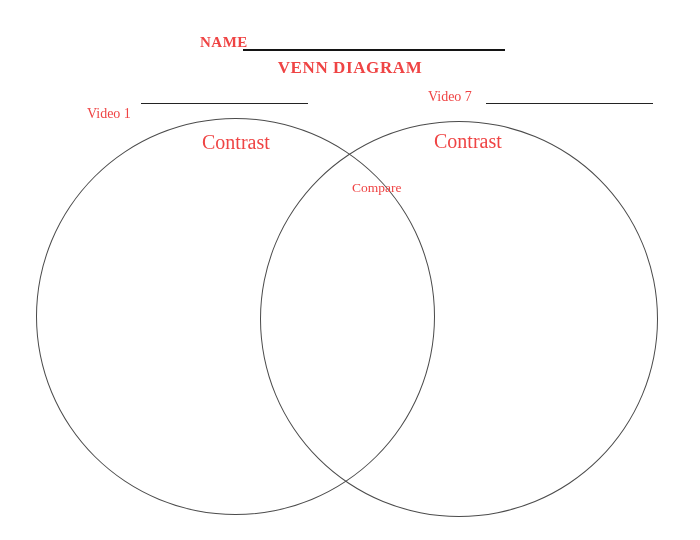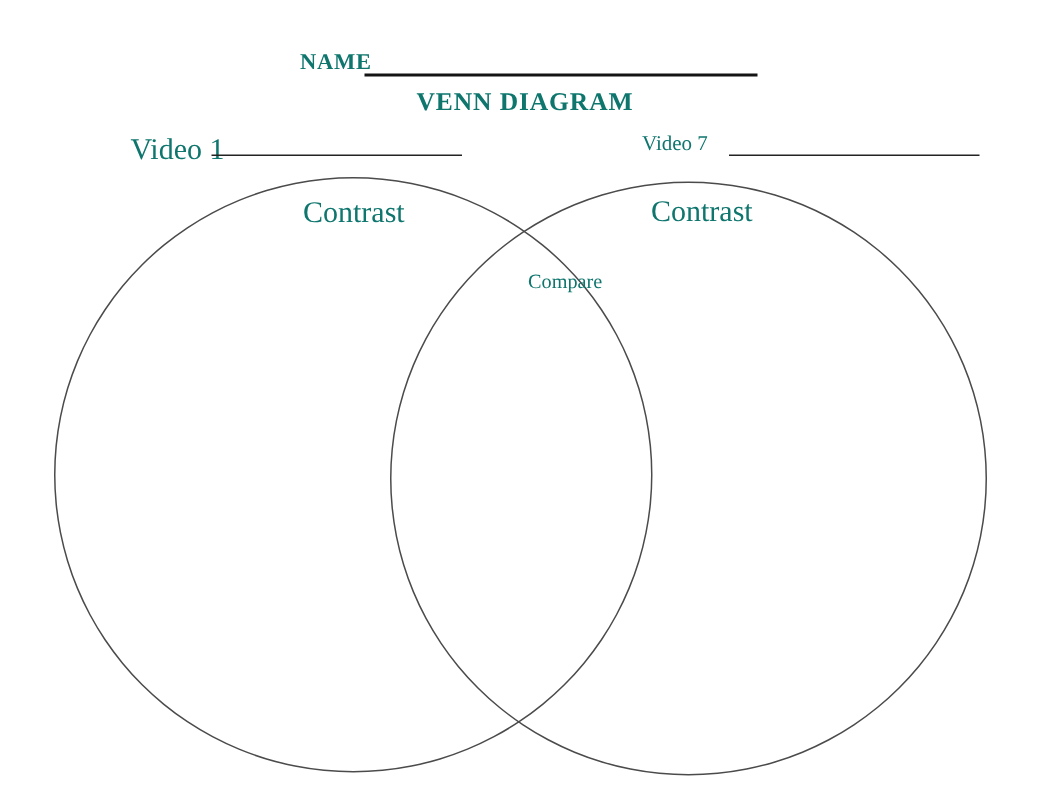--- a/index.html
+++ b/index.html
@@ -6,21 +6,21 @@
     margin: 0;
     padding: 0;
     background: #ffffff;
   }
   .sheet {
     position: relative;
     width: 700px;
     height: 540px;
     background: #ffffff;
     font-family: "Liberation Serif", serif;
-    color: #0f766e;
+    color: #ef4444;
     overflow: hidden;
   }
   .abs { position: absolute; }
 
   .name-label {
     left: 200px;
     top: 34px;
     font-size: 15px;
     font-weight: bold;
     letter-spacing: 0.5px;
@@ -37,22 +37,22 @@
     top: 58px;
     width: 700px;
     text-align: center;
     font-size: 17px;
     font-weight: bold;
     letter-spacing: 0.6px;
   }
 
   .video1-label {
     left: 87px;
-    top: 89px;
-    font-size: 20px;
+    top: 106px;
+    font-size: 14px;
   }
   .video1-line {
     left: 141px;
     top: 103px;
     width: 167px;
     height: 0;
     border-top: 1.5px solid #232323;
   }
   .video2-label {
     left: 428px;

